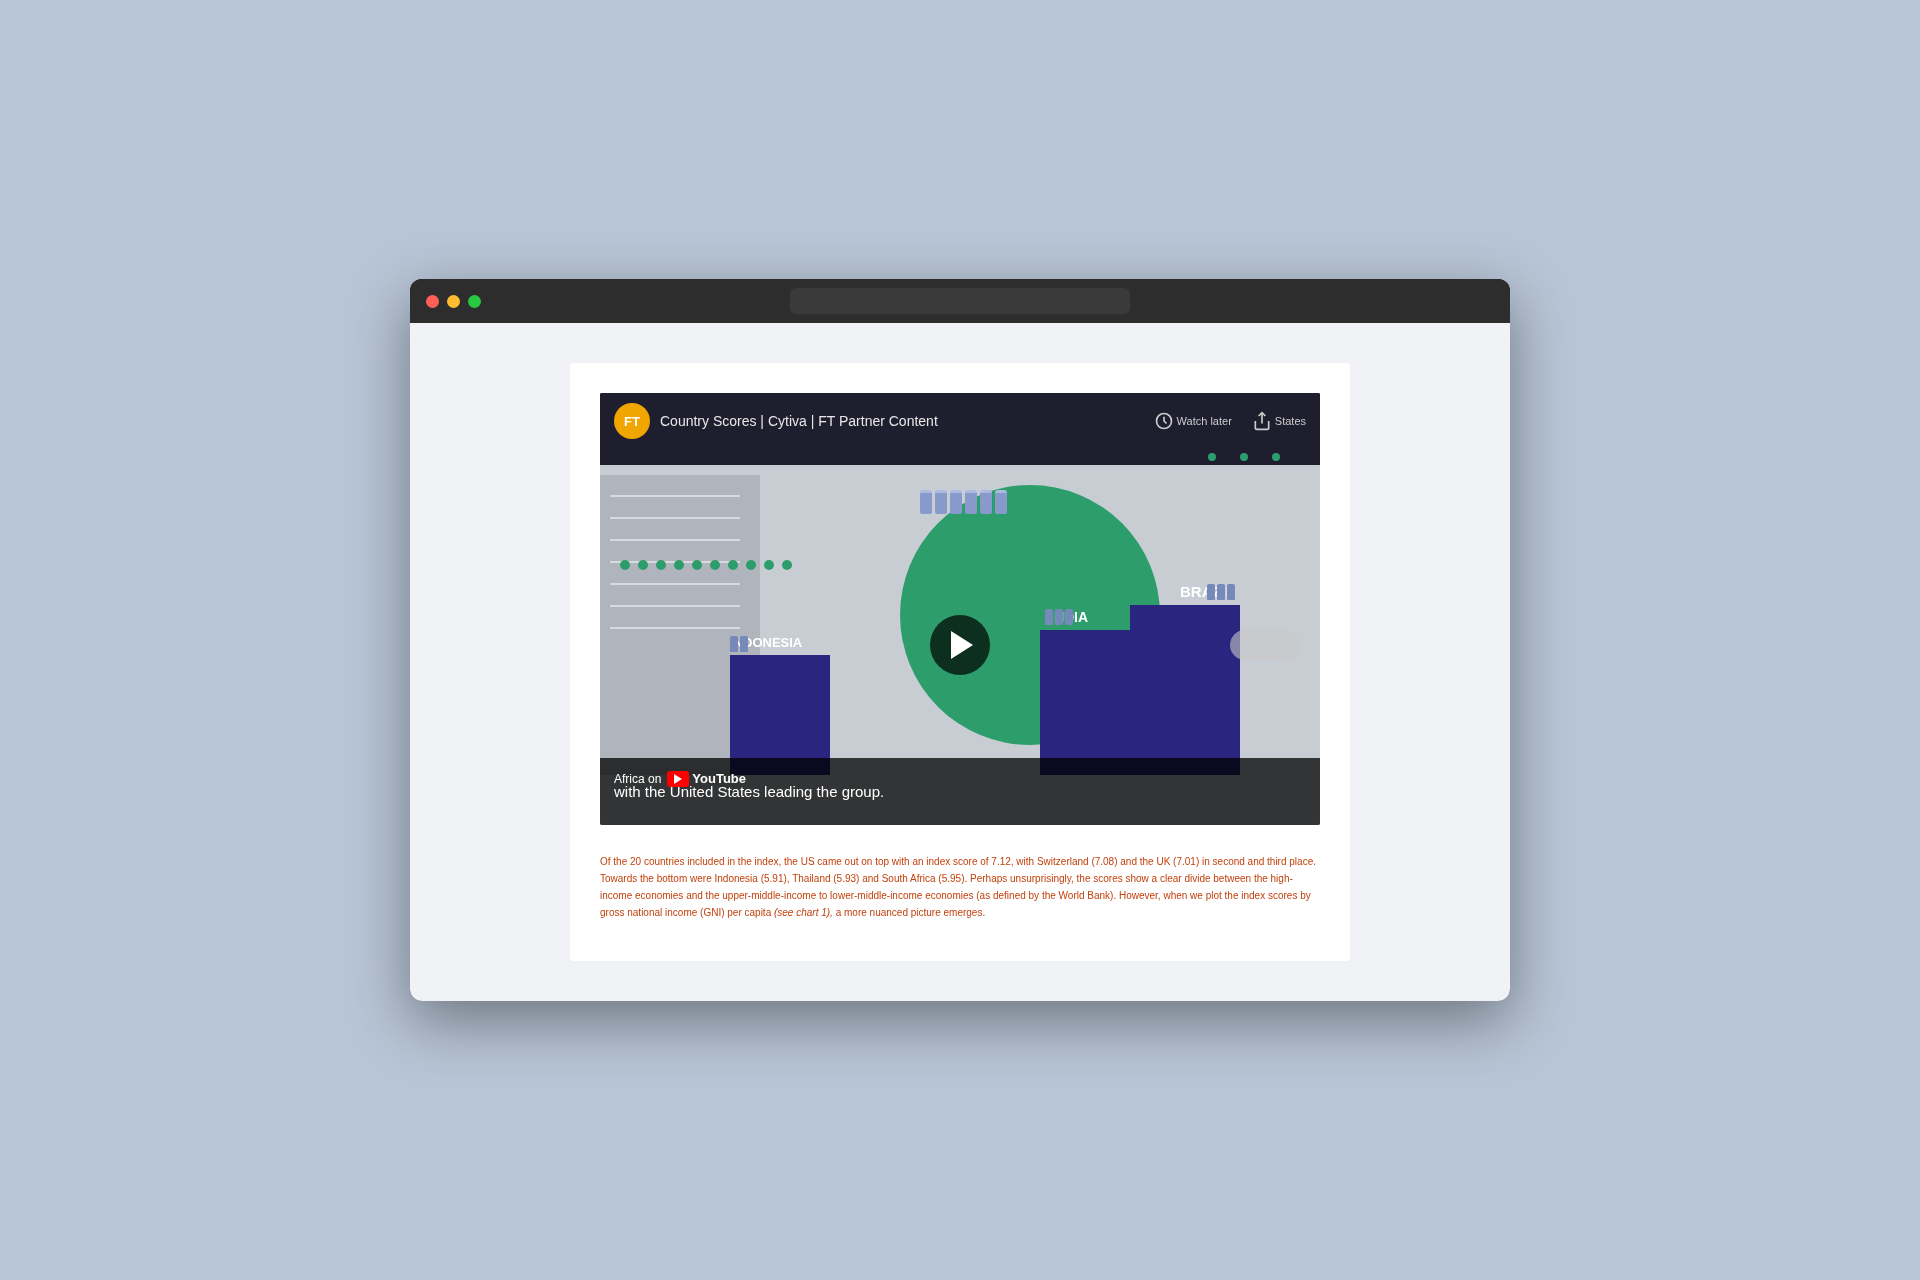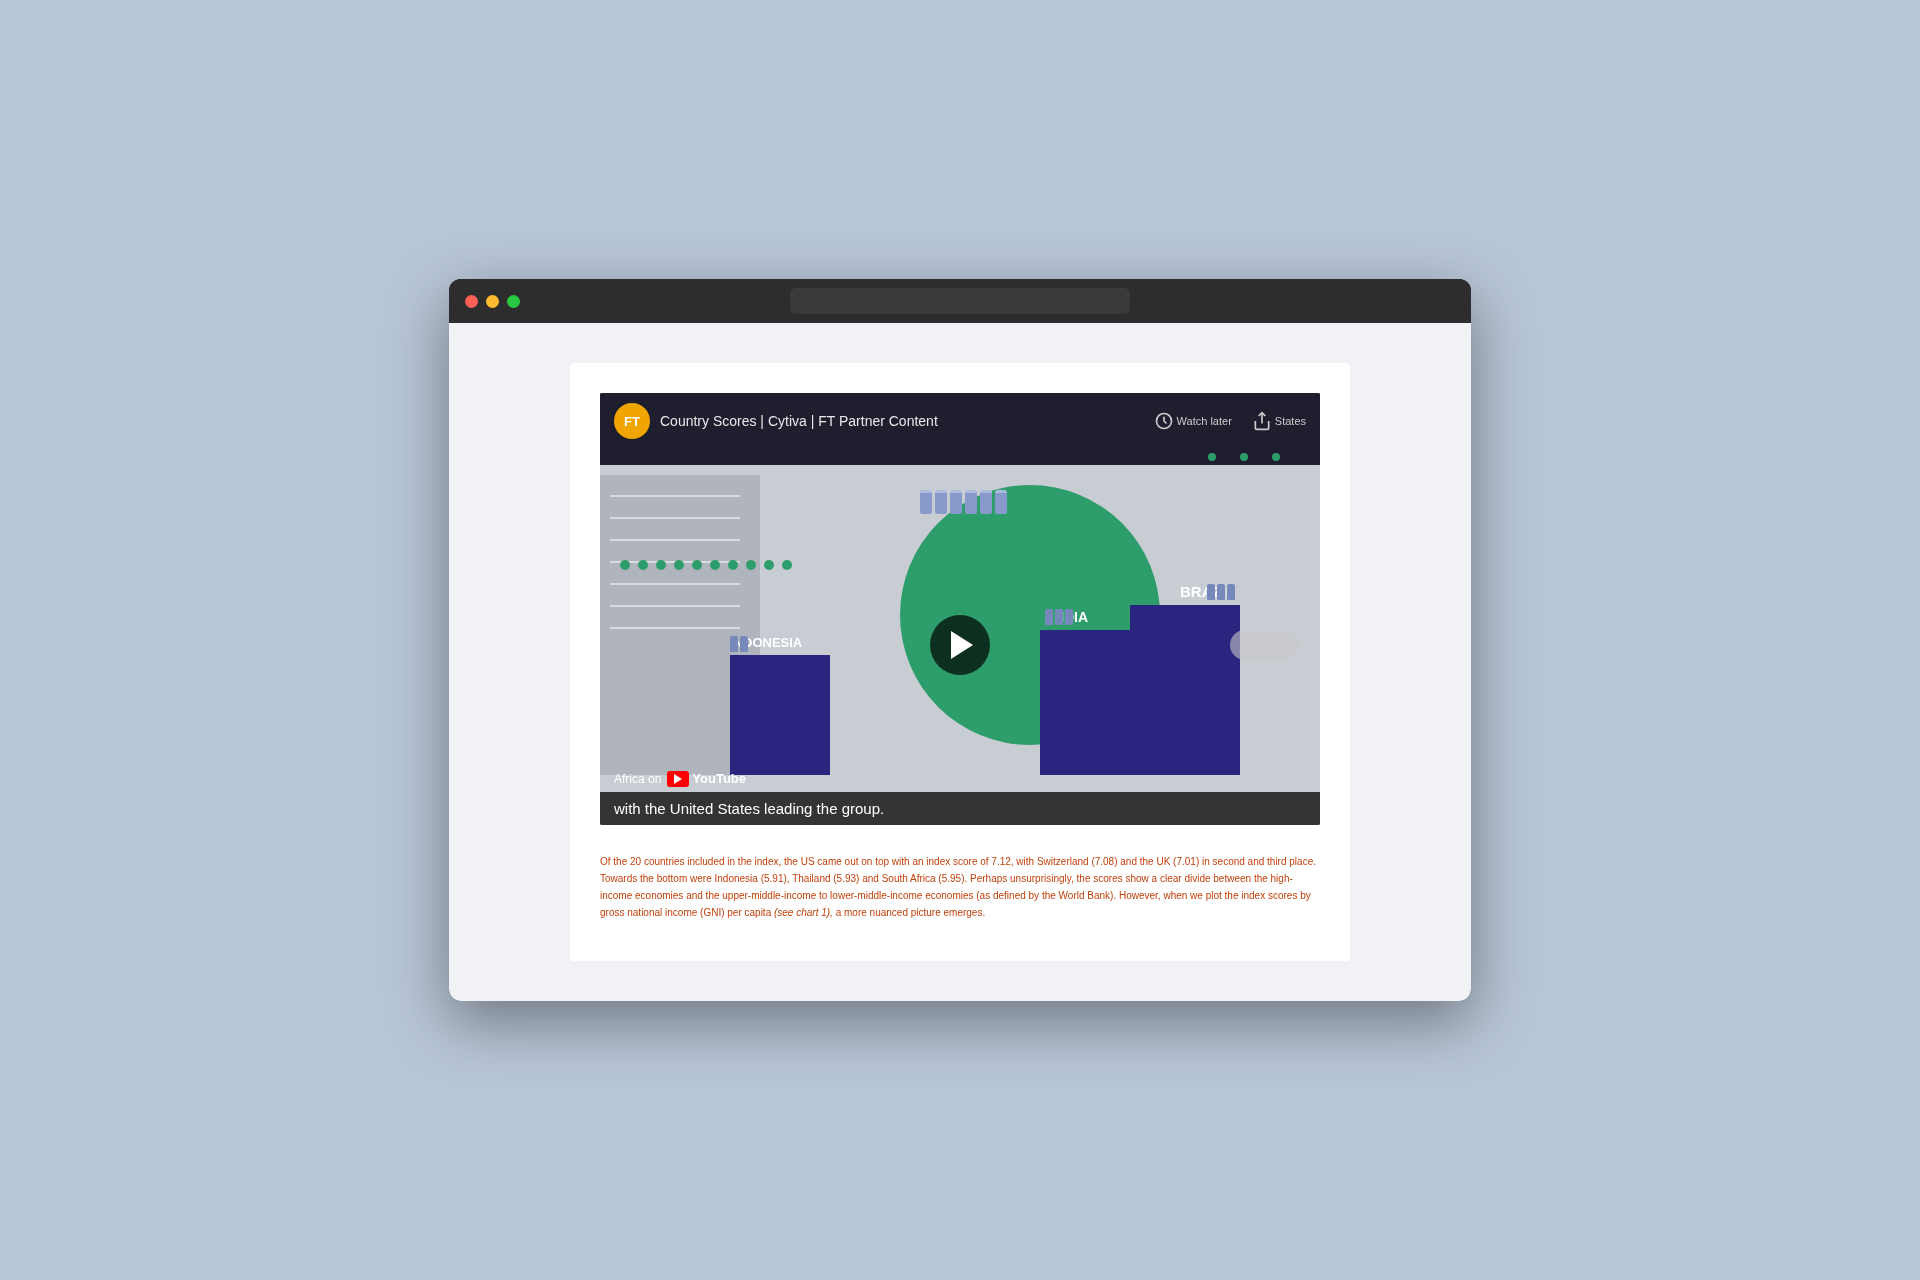--- a/index.html
+++ b/index.html
@@ -7,21 +7,21 @@
     body {
       background: #b8c5d6;
       display: flex;
       justify-content: center;
       align-items: center;
       min-height: 100vh;
       font-family: -apple-system, BlinkMacSystemFont, 'Segoe UI', Arial, sans-serif;
     }
 
     .browser-window {
-      width: 1022px;
+      width: 1100px;
       background: #1e1e1e;
       border-radius: 12px;
       box-shadow: 0 20px 60px rgba(0,0,0,0.4);
       overflow: hidden;
     }
 
     .browser-titlebar {
       background: #2d2d2d;
       height: 44px;
       display: flex;
@@ -268,21 +268,21 @@
 
     
     .subtitle-bar {
       position: absolute;
       bottom: 0;
       left: 0;
       right: 0;
       background: rgba(0,0,0,0.75);
       color: white;
       font-size: 15px;
-      padding: 8px 14px;
+      padding: 25px 14px;
       z-index: 5;
     }
 
     
     .watch-on-youtube {
       position: absolute;
       bottom: 38px;
       left: 14px;
       display: flex;
       align-items: center;

